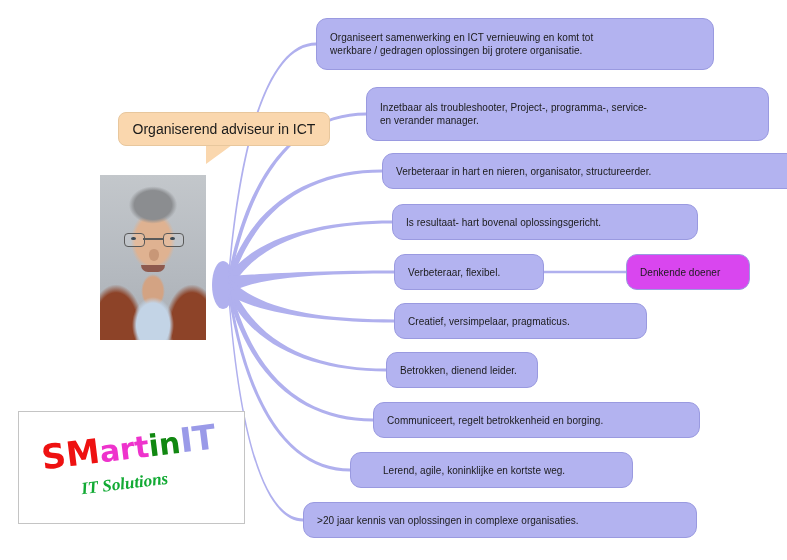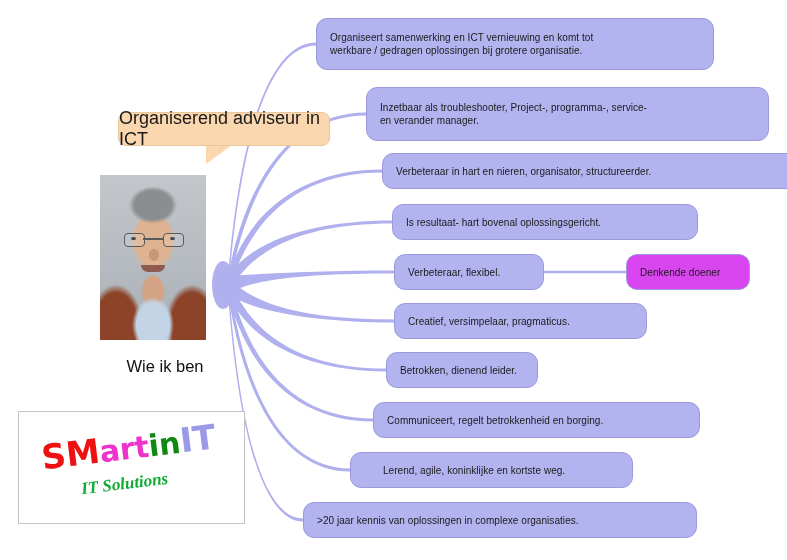--- a/index.html
+++ b/index.html
@@ -51,21 +51,21 @@
     top: 112px;
     width: 212px;
     height: 34px;
     box-sizing: border-box;
     background: #fad7ae;
     border: 1px solid #e8c79d;
     border-radius: 8px;
     display: flex;
     align-items: center;
     justify-content: center;
-    font-size: 18px;
+    font-size: 14px;
     color: #1a1a1a;
   }
   #callout-tail {
     position: absolute;
     left: 206px;
     top: 145px;
     width: 0; height: 0;
     border-left: 0 solid transparent;
     border-top: 19px solid #fad7ae;
     border-right: 26px solid transparent;
@@ -222,21 +222,20 @@
     <div id="photo">
       <div class="eyeglass" id="eyeglass-l"></div>
       <div class="eyeglass" id="eyeglass-r"></div>
       <div id="eyeglass-bridge"></div>
       <div class="eye" id="eye-l"></div>
       <div class="eye" id="eye-r"></div>
       <div id="nose"></div>
       <div id="mouth"></div>
     </div>
   </div>
-  <div id="photo-caption">Wie ik ben</div>
 
   <div id="logo-card">
     <div id="logo-mark">
       <span class="g1">S</span><span class="g2">M</span><span class="g3">art</span><span class="g4">in</span><span class="g5">IT</span>
     </div>
     <div id="logo-tagline">IT Solutions</div>
   </div>
 
   <div id="node-layer">
       <div class="node" style="left: 316px; top: 18px; width: 398px; min-height: 52px; background: rgb(179, 179, 240); border-color: rgb(154, 154, 224); color: rgb(26, 26, 26);"><span>Organiseert samenwerking en ICT vernieuwing en komt tot

